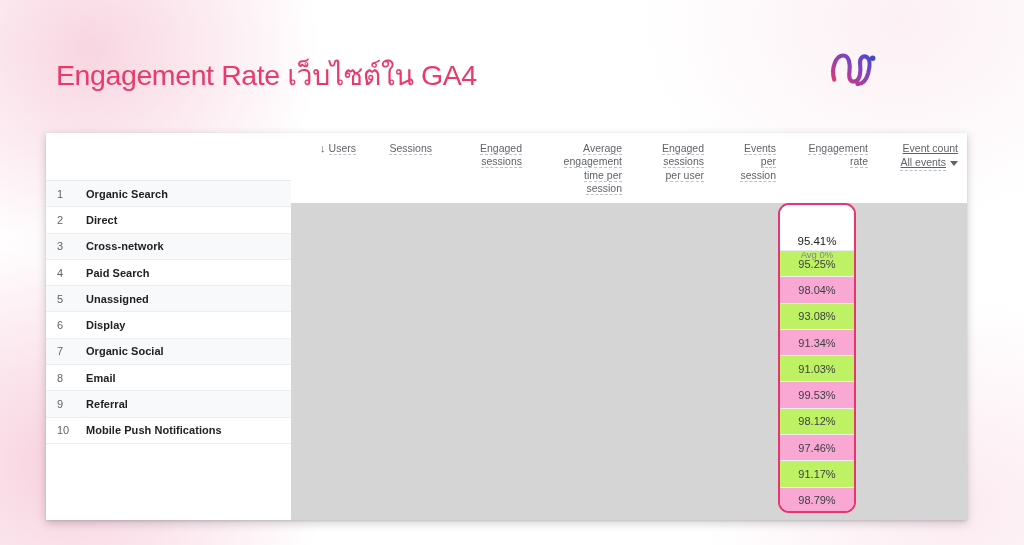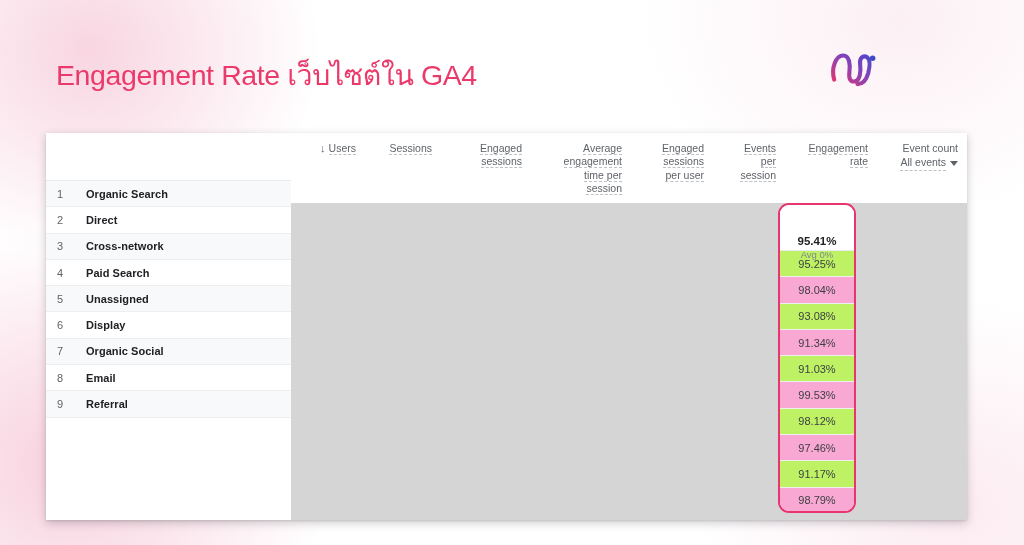--- a/index.html
+++ b/index.html
@@ -149,21 +149,21 @@
     border-radius: 11px;
     overflow: hidden;
   }
   .er-total {
     height: 46px;
     display: flex; flex-direction: column;
     align-items: center; justify-content: center;
     border-bottom: 1px solid #e8eaed;
     background: #ffffff;
   }
-  .er-total .v { font-size: 11.5px; font-weight: bold; color: #202124; margin-top: 40px; }
+  .er-total .v { font-size: 11.5px; font-weight: normal; color: #202124; margin-top: 40px; }
   .er-total .avg { font-size: 9.5px; color: #80868b; margin-top: 2px; text-align: center; }
   .er-cell {
     height: 26.3px;
     display: flex; align-items: center; justify-content: center;
     border-bottom: 1px solid #eceeef;
     font-size: 11px; color: #3c4043;
     background: #f9a8d4;
   }
   .er-cell.alt { background: #bef264; }
 </style>
@@ -226,20 +226,24 @@
             <span class="dim-name">Organic Social</span>
           </div>
           <div class="dim-row">
             <span class="rank">8</span>
             <span class="dim-name">Email</span>
           </div>
           <div class="dim-row alt">
             <span class="rank">9</span>
             <span class="dim-name">Referral</span>
           </div>
+          <div class="dim-row">
+            <span class="rank">10</span>
+            <span class="dim-name">Mobile Push Notifications</span>
+          </div>
         </div>
   </div>
 
   <div class="metrics-head" id="metrics-head">
         <div class="mcol" style="width: 74px;">
           <div><span class="sort-arrow">↓</span><span class="u">Users</span></div>
         </div>
         <div class="mcol" style="width: 76px;">
           <div><span class="u">Sessions</span></div>
         </div>
@@ -260,21 +264,21 @@
         </div>
         <div class="mcol" style="width: 72px;">
           <div><span class="u">Events</span></div>
           <div><span class="u">per</span></div>
           <div><span class="u">session</span></div>
         </div>
         <div class="mcol" style="width: 92px;">
           <div><span class="u">Engagement</span></div>
           <div><span class="u">rate</span></div>
         </div>
-        <div class="mcol evc" style="width: 90px;">
+        <div class="mcol evc" style="width: 90px; text-decoration: underline;">
           <div>Event count</div>
           <div class="sub">
             <span class="u">All events</span>
             <span class="caret"></span>
           </div>
         </div>
       </div>
 
   <div class="grey-mask"></div>
 

